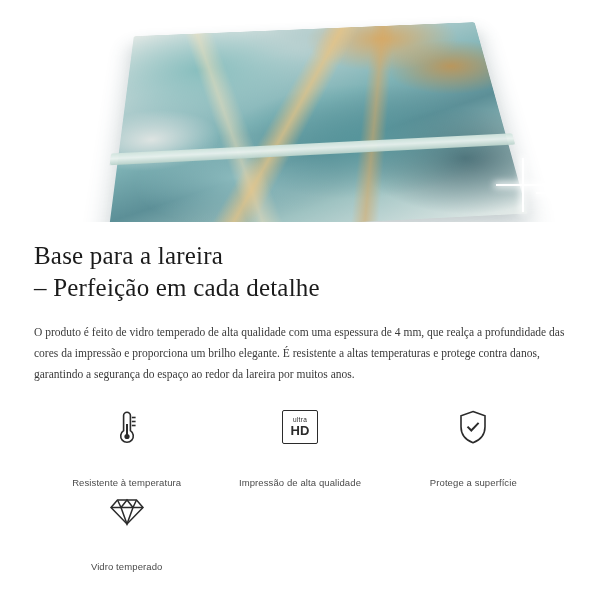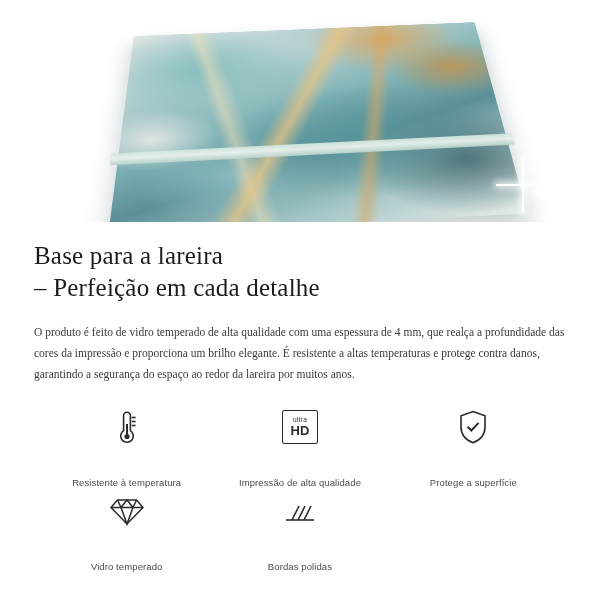--- a/index.html
+++ b/index.html
@@ -243,28 +243,17 @@
           <svg width="36" height="32" viewBox="0 0 36 32" fill="none" stroke="#2b2b2b" stroke-width="1.5">
             <path d="M8.5 5h19l6.5 7.5L18 29 2 12.5z"></path>
             <path d="M2 12.5h32"></path>
             <path d="M8.5 5l3.5 7.5L18 29l6-16.5L27.5 5"></path>
             <path d="M12 12.5L18 5l6 7.5"></path>
           </svg>
         </div>
         <div class="feature-label">Vidro temperado</div>
       </div>
 
-      <div class="feature">
-        <div class="feature-icon">
-          <svg width="34" height="30" viewBox="0 0 34 30" fill="none" stroke="#2b2b2b" stroke-width="1.6">
-            <path d="M3 24h28"></path>
-            <path d="M9 24l7-14"></path>
-            <path d="M15 24l7-14"></path>
-            <path d="M21 24l7-14"></path>
-          </svg>
-        </div>
-        <div class="feature-label">Bordas polidas</div>
-      </div>
 
 
     </div>
   </div>
 </div>
 
 </body></html>

